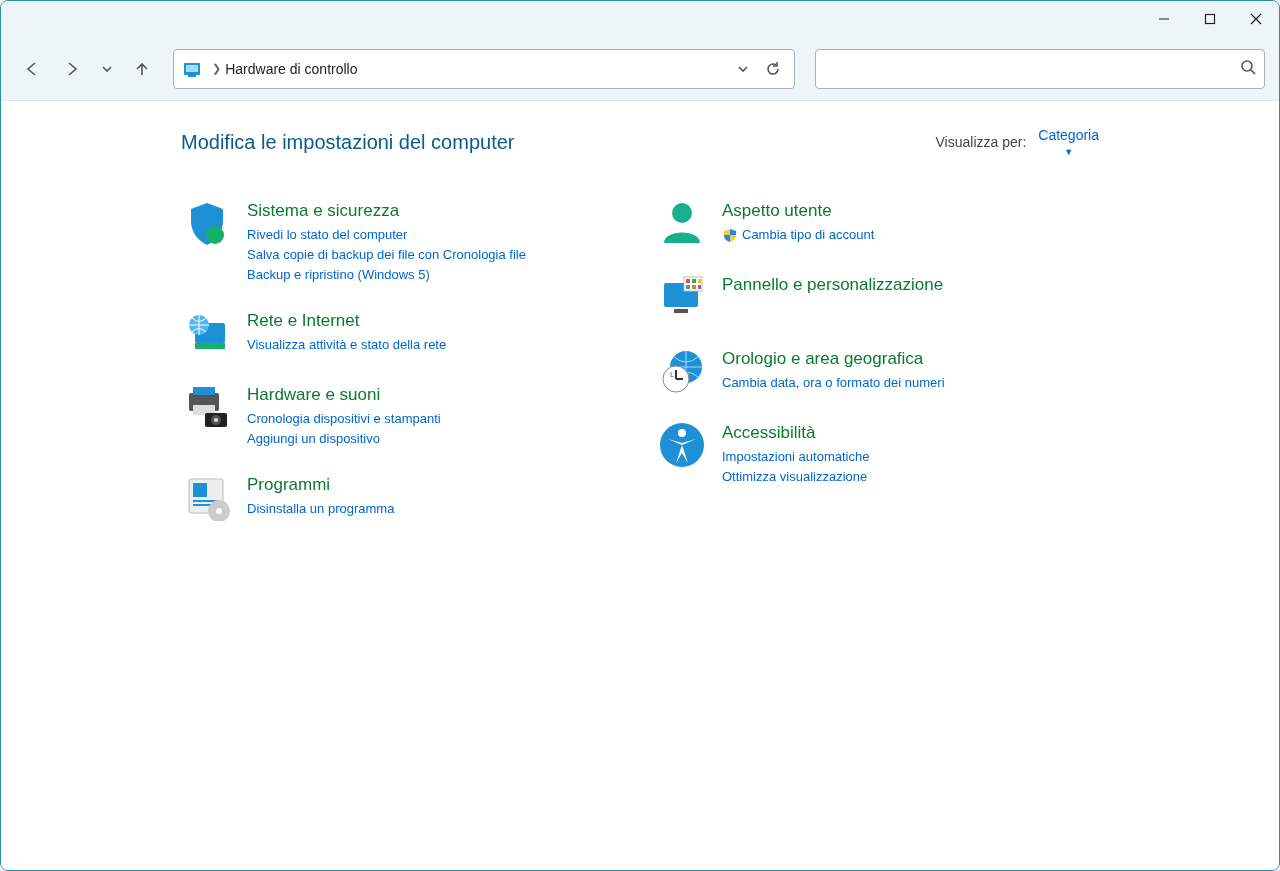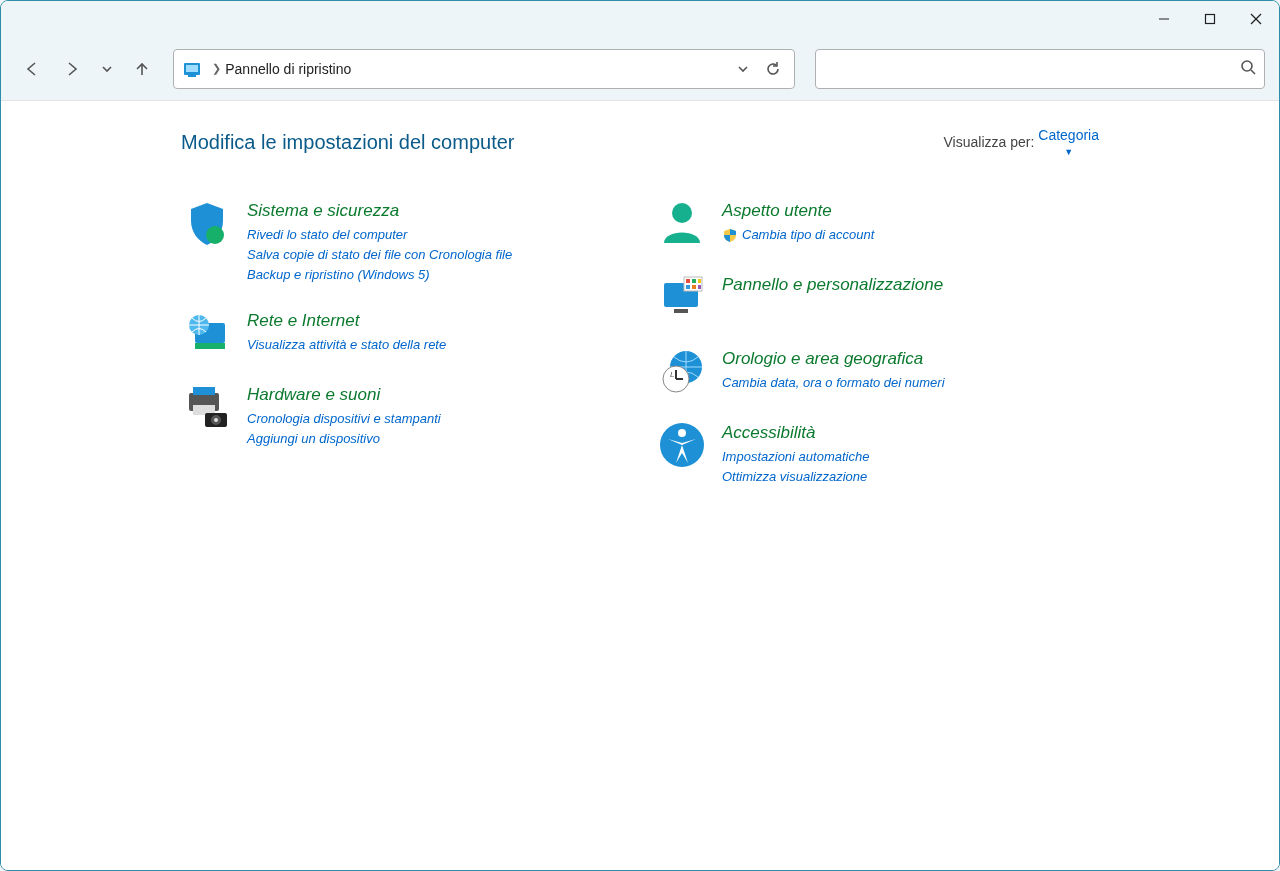--- a/index.html
+++ b/index.html
@@ -117,30 +117,29 @@
     margin-bottom: 40px;
   }
   .pagetitle {
     font-size: 20px;
     font-weight: 400;
     color: #0a5a8a;
   }
   .viewby {
     display: flex;
     align-items: center;
-    gap: 4px;
+    gap: 12px;
     font-size: 14px;
   }
   .viewby-label { color: #444; }
   .viewby-value { color: #0066cc; cursor: pointer; display: flex; align-items: center; gap: 4px; flex-direction: column; }
   .viewby-value .tri { font-size: 9px; }
   .cols {
     display: flex;
     gap: 32px;
-    font-style: italic;
   }
   .col { flex: 1; }
   .cat {
     display: flex;
     gap: 14px;
     margin-bottom: 22px;
   }
   .cat-icon {
     width: 52px;
     height: 52px;
@@ -220,21 +219,21 @@
 
     <div class="addressbar">
       <span class="addr-icon">
         <svg width="18" height="18">
             <rect x="1" y="3" width="16" height="12" rx="1" fill="#1e90d6"></rect>
             <rect x="3" y="5" width="12" height="7" fill="#9fdcff"></rect>
             <rect x="5" y="15" width="8" height="2" fill="#1e90d6"></rect>
           </svg>
       </span>
       <span class="addr-chev">❯</span>
-      <span class="addr-text">Pannello di ripristino</span>
+      <span class="addr-text">Hardware di controllo</span>
       <span class="addr-spacer"></span>
       <span class="addr-dd">
         <svg width="12" height="12">
             <path d="M2 4 L6 8 L10 4" fill="none" stroke="#555" stroke-width="1.6"></path>
           </svg>
       </span>
       <span class="addr-refresh">
         <svg width="16" height="16">
             <path d="M13 8a5 5 0 1 1-2-4" fill="none" stroke="#555" stroke-width="1.6"></path>
             <path d="M12 1 L12 5 L8 5" fill="none" stroke="#555" stroke-width="1.6"></path>
@@ -272,21 +271,21 @@
         <div class="cat">
           <div class="cat-icon">
             <svg width="48" height="48">
                 <path d="M24 4 L40 10 V22 C40 33 33 42 24 46 C15 42 8 33 8 22 V10 Z" fill="#1e90d6"></path>
                 <circle cx="32" cy="36" r="9" fill="#17b06b"></circle>
               </svg>
           </div>
           <div class="cat-body">
             <div class="cat-title">Sistema e sicurezza</div>
             <div class="cat-link">Rivedi lo stato del computer</div>
-            <div class="cat-link">Salva copie di stato dei file con Cronologia file</div>
+            <div class="cat-link">Salva copie di backup dei file con Cronologia file</div>
             <div class="cat-link">Backup e ripristino (Windows 5)</div>
           </div>
         </div>
 
         <div class="cat">
           <div class="cat-icon">
             <svg width="48" height="48">
                 <rect x="12" y="14" width="30" height="20" rx="2" fill="#1e90d6"></rect>
                 <rect x="12" y="34" width="30" height="6" fill="#17b06b"></rect>
                 <circle cx="16" cy="16" r="10" fill="#4fb8ee"></circle>
@@ -310,20 +309,36 @@
                 <circle cx="33" cy="37" r="2" fill="#ddd"></circle>
               </svg>
           </div>
           <div class="cat-body">
             <div class="cat-title">Hardware e suoni</div>
             <div class="cat-link">Cronologia dispositivi e stampanti</div>
             <div class="cat-link">Aggiungi un dispositivo</div>
           </div>
         </div>
 
+        <div class="cat">
+          <div class="cat-icon">
+            <svg width="48" height="48">
+                <rect x="6" y="6" width="34" height="34" rx="2" fill="#eee" stroke="#bbb"></rect>
+                <rect x="10" y="10" width="14" height="14" fill="#1e90d6"></rect>
+                <line x1="10" y1="28" x2="36" y2="28" stroke="#1e90d6" stroke-width="2"></line>
+                <line x1="10" y1="32" x2="36" y2="32" stroke="#1e90d6" stroke-width="2"></line>
+                <circle cx="36" cy="38" r="11" fill="#ccc"></circle>
+                <circle cx="36" cy="38" r="3" fill="#fff"></circle>
+              </svg>
+          </div>
+          <div class="cat-body">
+            <div class="cat-title">Programmi</div>
+            <div class="cat-link">Disinstalla un programma</div>
+          </div>
+        </div>
 
       </div>
 
       <div class="col">
 
         <div class="cat">
           <div class="cat-icon">
             <svg width="48" height="48">
                 <circle cx="24" cy="14" r="10" fill="#17b08e"></circle>
                 <path d="M6 44 C6 30 42 30 42 44 Z" fill="#17b08e"></path>

